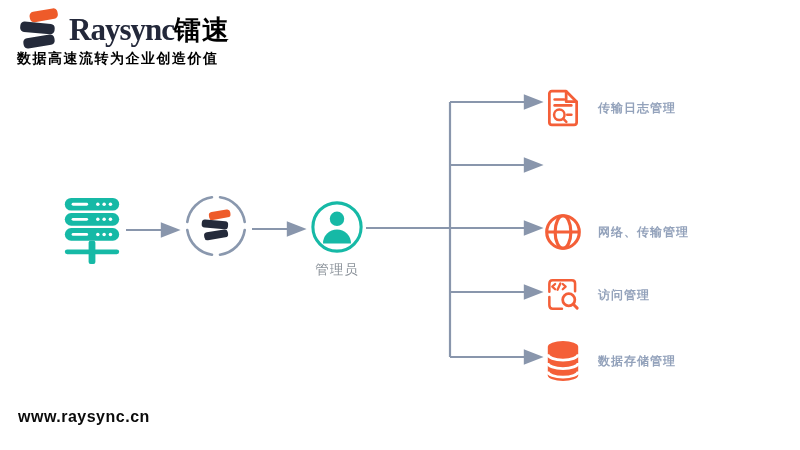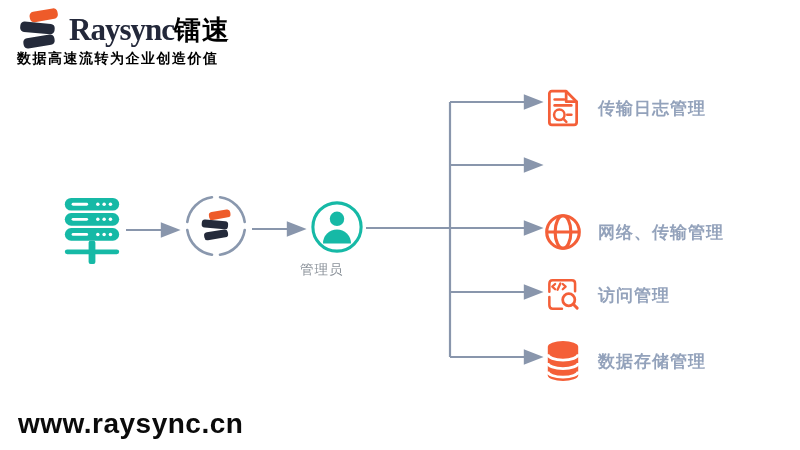--- a/index.html
+++ b/index.html
@@ -8,31 +8,31 @@
 
   
   .logo-row{position:absolute;left:16px;top:8px;display:flex;align-items:center;font-family:Liberation Serif, serif;}
   .logo-mark{width:46px;height:44px;flex:0 0 auto;}
   .brand-en{font-size:31px;font-weight:800;color:#23283a;letter-spacing:-1px;margin-left:7px;}
   .brand-cn{font-size:27px;font-weight:900;color:#000;letter-spacing:1px;}
   .tagline{position:absolute;left:17px;top:50px;font-size:14px;font-weight:800;color:#000;letter-spacing:1.5px;}
 
   
   .node{position:absolute;}
-  .admin-label{position:absolute;left:300px;top:261px;width:74px;
+  .admin-label{position:absolute;left:300px;top:261px;width:74px;text-align:center;
                font-size:13.5px;color:#8a9199;letter-spacing:1px;}
 
   
   .item{position:absolute;left:541px;height:44px;display:flex;align-items:center;}
   .item-icon{width:44px;height:46px;display:flex;align-items:center;justify-content:center;flex:0 0 auto;}
-  .item-label{margin-left:13px;font-size:17px;font-weight:600;color:#93a2bb;letter-spacing:1px;white-space:nowrap;}
+  .item-label{margin-left:13px;font-size:12px;font-weight:600;color:#93a2bb;letter-spacing:1px;white-space:nowrap;}
 
   .connectors{position:absolute;left:0;top:0;pointer-events:none;}
 
-  .footer-url{position:absolute;left:18px;top:408px;font-size:28px;font-weight:800;color:#0b0b0b;letter-spacing:0.5px;}
+  .footer-url{position:absolute;left:18px;top:408px;font-size:16px;font-weight:800;color:#0b0b0b;letter-spacing:0.5px;}
 </style>
 </head>
 <body>
 
 <div class="stage">
 
   <svg width="0" height="0" style="position:absolute">
     <defs>
 
       <g id="mark">

